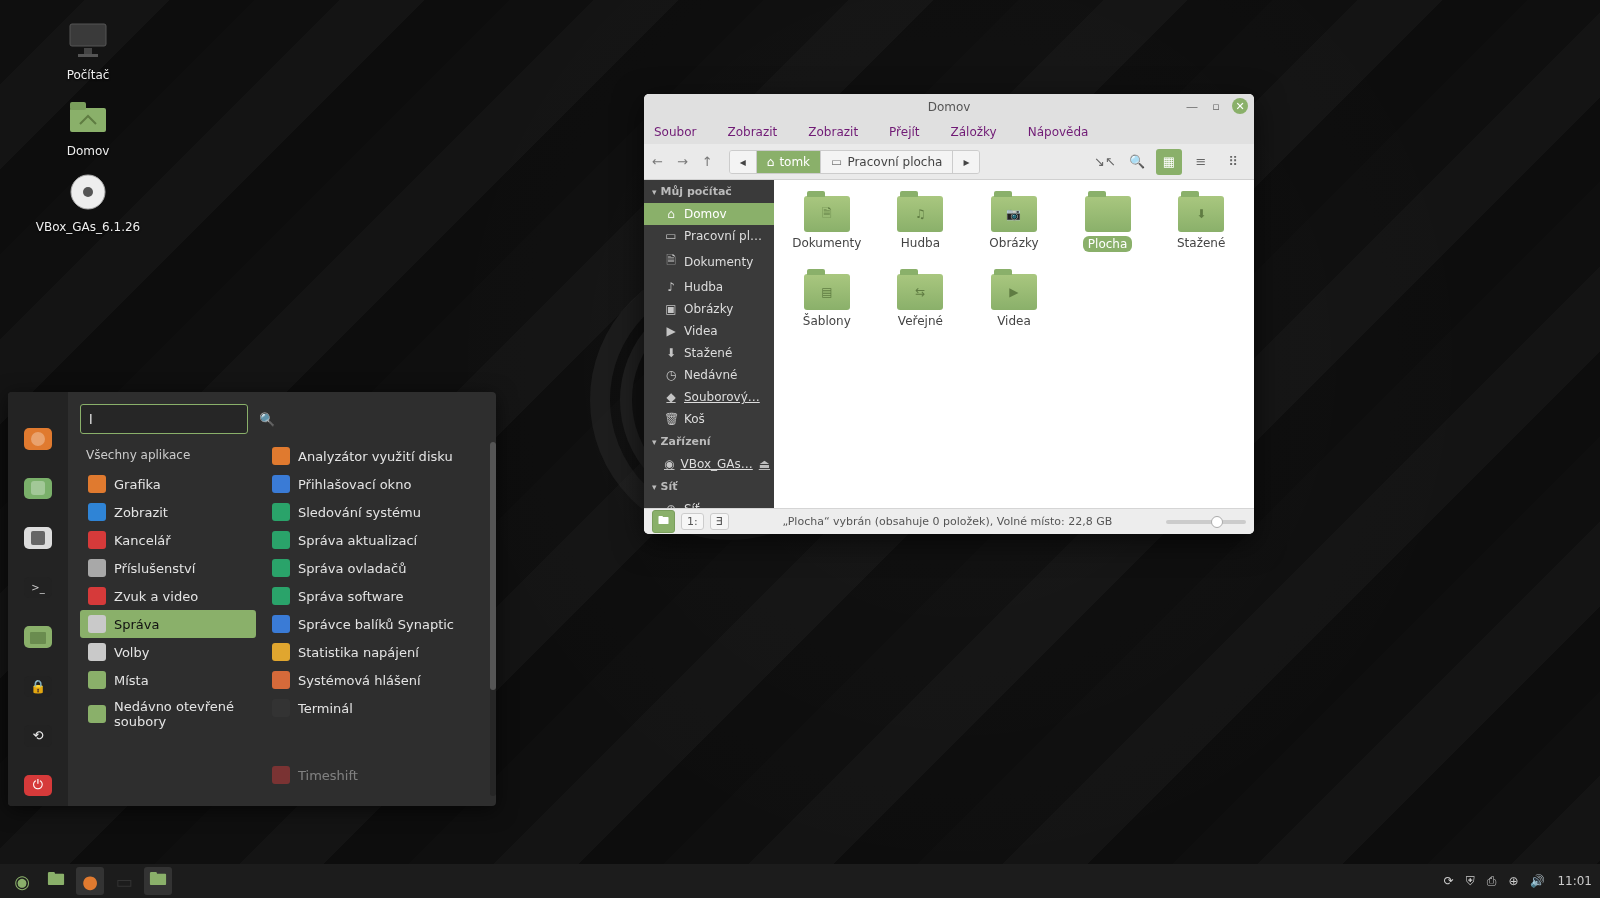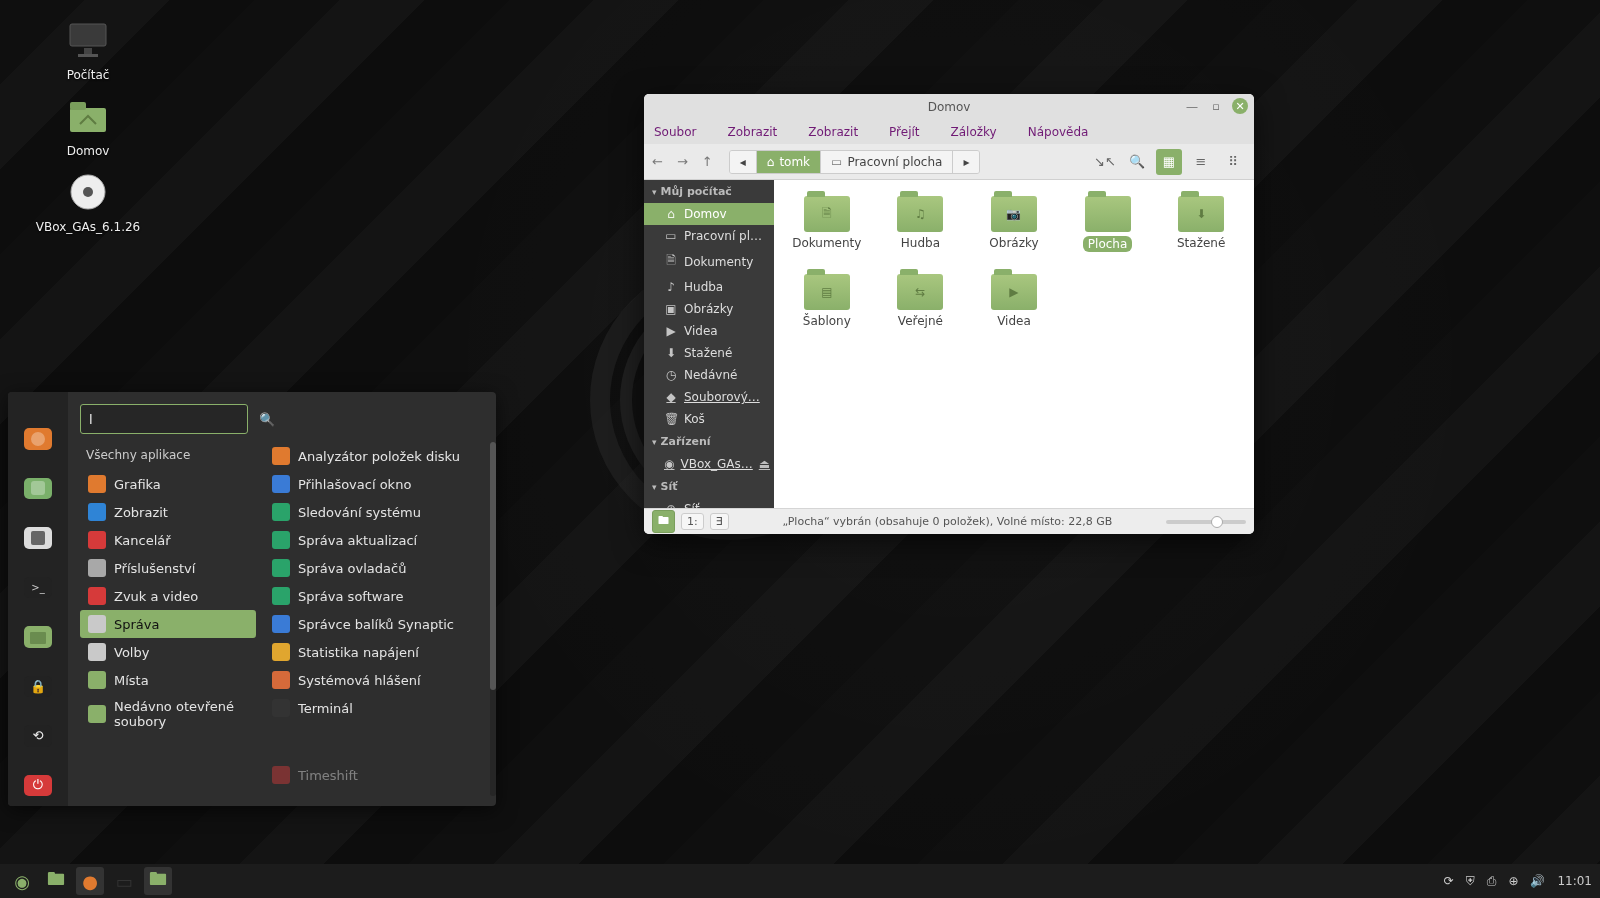--- a/index.html
+++ b/index.html
@@ -200,21 +200,21 @@
             <span class="mi-icon" style="background:#8ab06a"></span>
             <span>Nedávno otevřené soubory</span>
           </div>
         </div>
     </div>
     <div class="sm-col2">
       <div style="height:40px"></div>
       <div class="applist" id="app-list">
           <div class="sm-item">
             <span class="mi-icon" style="background:#e07a2f"></span>
-            <span>Analyzátor položek disku</span>
+            <span>Analyzátor využití disku</span>
           </div>
           <div class="sm-item">
             <span class="mi-icon" style="background:#3a7bd6"></span>
             <span>Přihlašovací okno</span>
           </div>
           <div class="sm-item">
             <span class="mi-icon" style="background:#2aa36a"></span>
             <span>Sledování systému</span>
           </div>
           <div class="sm-item">

